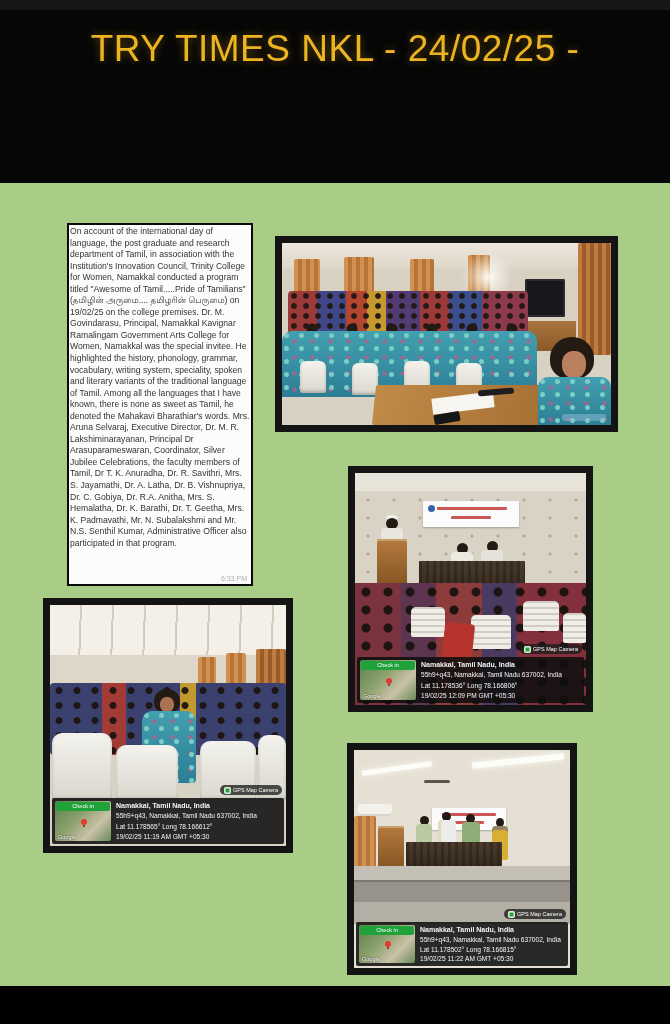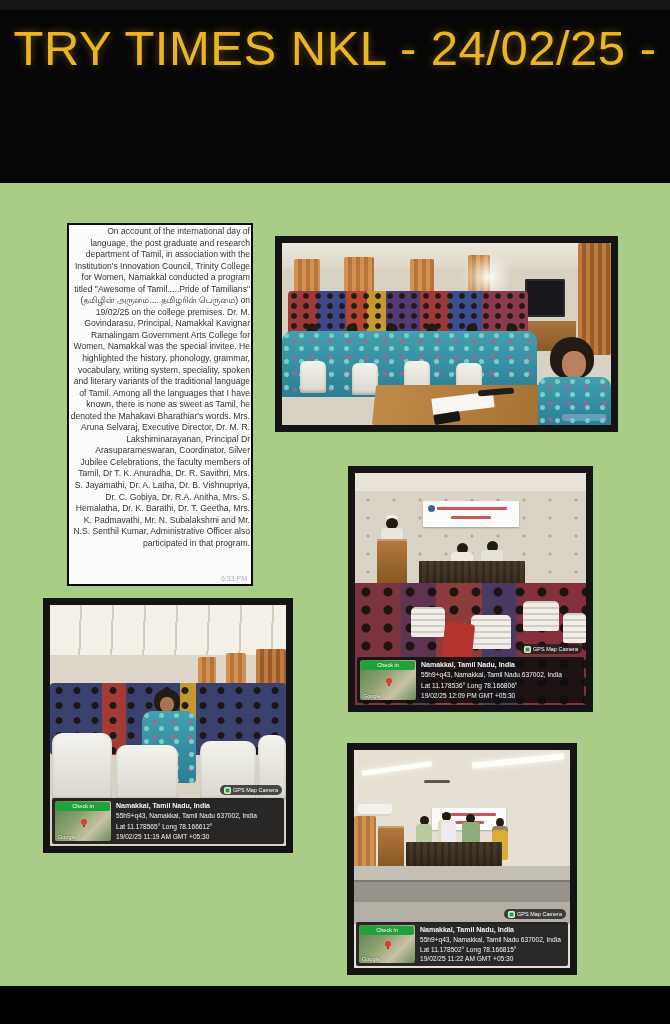--- a/index.html
+++ b/index.html
@@ -2,27 +2,27 @@
 <html><head>
 <meta charset="utf-8">
 <style>
   html,body{margin:0;padding:0;background:#000;}
   .canvas{position:relative;width:670px;height:1024px;background:#a9cc87;overflow:hidden;
           font-family:"Liberation Sans",sans-serif;}
   
   .header{position:absolute;left:0;top:0;width:670px;height:183px;
           background:linear-gradient(180deg,#161616 0 10px,#060606 10px);}
   .title{position:absolute;left:0;top:24px;width:670px;text-align:center;
-         color:#edb421;font-size:49px;line-height:49px;font-weight:500;letter-spacing:.5px;
+         color:#edb421;font-size:37px;line-height:49px;font-weight:500;letter-spacing:.5px;
          text-shadow:0 0 9px rgba(237,180,33,.40);}
   
   .bottom-band{position:absolute;left:0;top:986px;width:670px;height:38px;background:#010101;}
   
   .article-card{position:absolute;left:67px;top:223px;width:186px;height:363px;
-                background:#fcfcfc;border:2px solid #0a0a0a;box-sizing:border-box;overflow:hidden;text-align:right;}
+                background:#fcfcfc;border:2px solid #0a0a0a;box-sizing:border-box;overflow:hidden;}
   .article-text{position:absolute;left:1px;top:1px;width:180px;height:346px;overflow:hidden;
                 font-size:8.6px;line-height:11.55px;color:#333;}
   .article-time{position:absolute;right:4px;bottom:2px;font-size:7px;color:#aab0b6;}
   
   .ph{position:absolute;border:7px solid #141414;overflow:hidden;background:#d8d2c4;box-sizing:content-box;}
   .s{position:absolute;}
   
   .curtain{background:repeating-linear-gradient(90deg,#d2914f 0 4px,#b5753a 4px 8px);border-radius:2px;}
   .curtain-dark{background:repeating-linear-gradient(90deg,#bf7c3e 0 4px,#9a5c2a 4px 8px);border-radius:2px;}
   .crowd1{background-image:radial-gradient(circle,rgba(32,23,18,.95) 2.4px,rgba(32,23,18,0) 3.4px),

